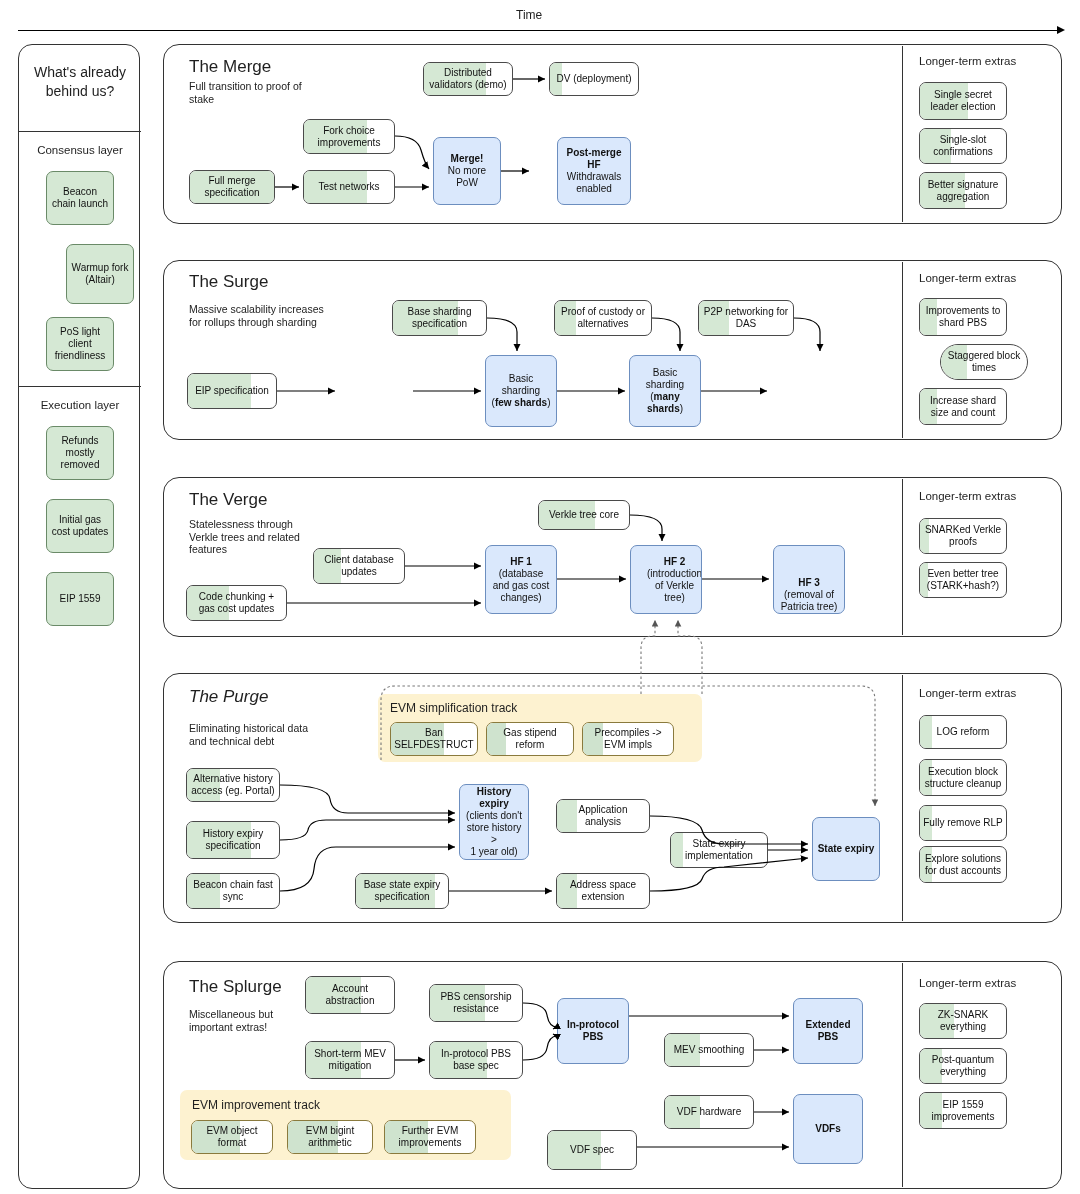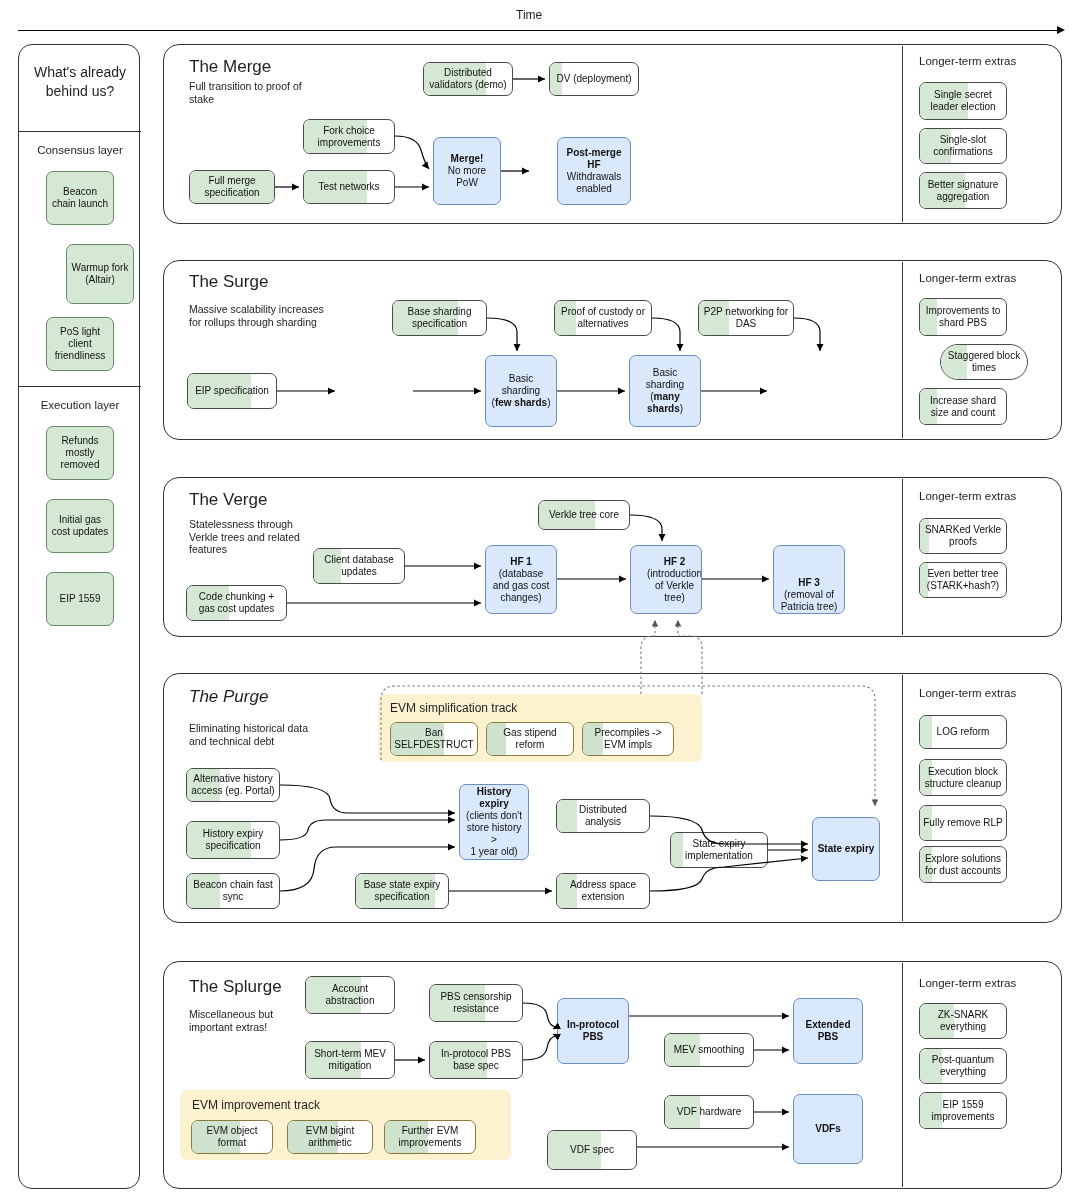--- a/index.html
+++ b/index.html
@@ -349,21 +349,21 @@
   </div>
   <div class="node" style="left:355px; top:873px; width:94px; height:36px;">
     <span class="fill" style="width:86%"></span>
       <span class="lbl">Base state expiry specification</span>
   </div>
   <div class="node blue" style="left:459px; top:784px; width:70px; height:76px;">
     <span class="lbl"><b>History<br>expiry</b><br>(clients don't<br>store history &gt;<br>1 year old)</span>
   </div>
   <div class="node" style="left:556px; top:799px; width:94px; height:34px;">
     <span class="fill" style="width:22%"></span>
-      <span class="lbl">Distributed analysis</span>
+      <span class="lbl">Application analysis</span>
   </div>
   <div class="node" style="left:670px; top:832px; width:98px; height:36px;">
     <span class="fill" style="width:12%"></span>
       <span class="lbl">State expiry implementation</span>
   </div>
   <div class="node" style="left:556px; top:873px; width:94px; height:36px;">
     <span class="fill" style="width:22%"></span>
       <span class="lbl">Address space extension</span>
   </div>
   <div class="node blue" style="left:812px; top:817px; width:68px; height:64px;">

